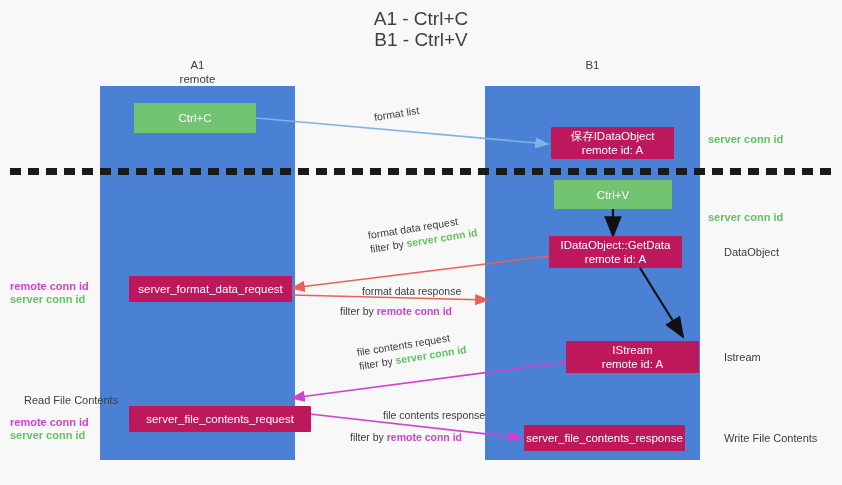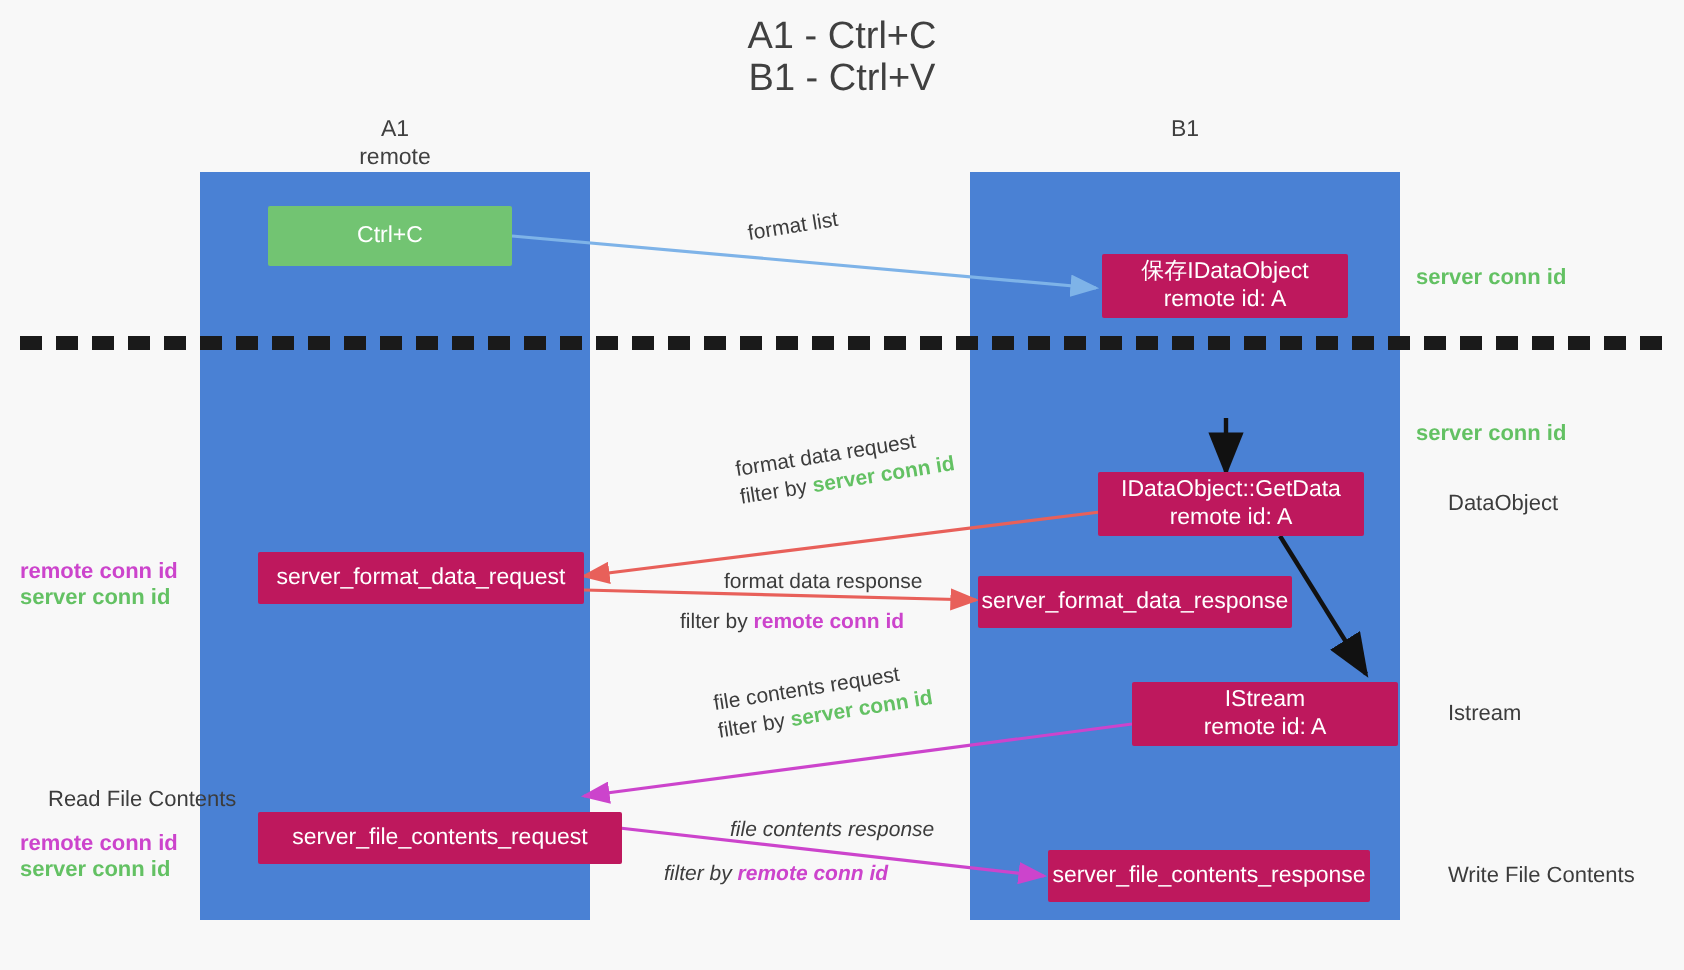--- a/index.html
+++ b/index.html
@@ -167,29 +167,29 @@
 
   <div class="abs box orange" style="left:129px; top:406px; width:182px; height:26px;">
     <span>server_file_contents_request</span>
   </div>
 
   <div class="abs box orange" style="left:551px; top:127px; width:123px; height:32px;">
     <span>保存IDataObject</span>
     <span class="l2">remote id: A</span>
   </div>
 
+  <div class="abs box green" style="left:554px; top:180px; width:118px; height:29px;">
+    <span>Ctrl+V</span>
+  </div>
 
   <div class="abs box orange" style="left:549px; top:236px; width:133px; height:32px;">
     <span>IDataObject::GetData</span>
     <span class="l2">remote id: A</span>
   </div>
 
-  <div class="abs box orange" style="left:489px; top:288px; width:157px; height:26px;">
-    <span>server_format_data_response</span>
-  </div>
 
   <div class="abs box orange" style="left:566px; top:341px; width:133px; height:32px;">
     <span>IStream</span>
     <span class="l2">remote id: A</span>
   </div>
 
   <div class="abs box orange" style="left:524px; top:425px; width:161px; height:26px;">
     <span>server_file_contents_response</span>
   </div>
 
@@ -205,21 +205,21 @@
   <div class="abs edge-label" style="left:362px; top:284px;">
     <div>format data response</div>
     <div style="margin-top:6px; margin-left:-22px;"><span>filter by </span><span class="hl-pink">remote conn id</span></div>
   </div>
 
   <div class="abs edge-label rot-up" style="left:358px; top:345px;">
     <div>file contents request</div>
     <div><span>filter by </span><span class="hl-green">server conn id</span></div>
   </div>
 
-  <div class="abs edge-label" style="left:365px; top:408px;font-style:italic;">
+  <div class="abs edge-label" style="left:383px; top:408px;">
     <div>file contents response</div>
     <div style="margin-top:8px; margin-left:-33px;"><span>filter by </span><span class="hl-pink">remote conn id</span></div>
   </div>
 
   <div class="abs note note-green" style="left:708px; top:132px;">server conn id</div>
 
   <div class="abs note note-green" style="left:708px; top:210px;">server conn id</div>
 
   <div class="abs note note-dark" style="left:708px; top:245px;">DataObject</div>
 

